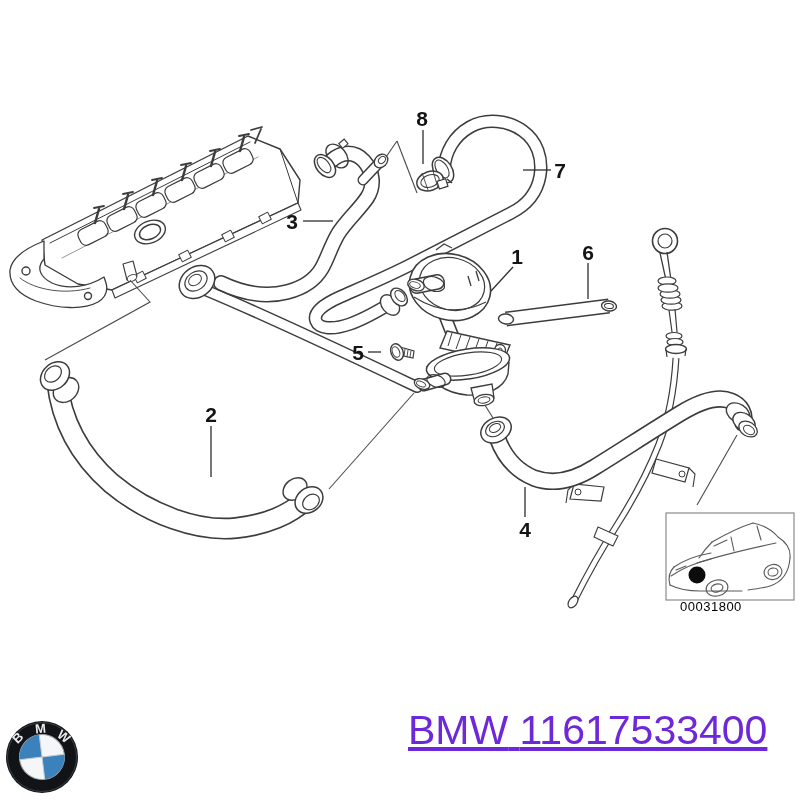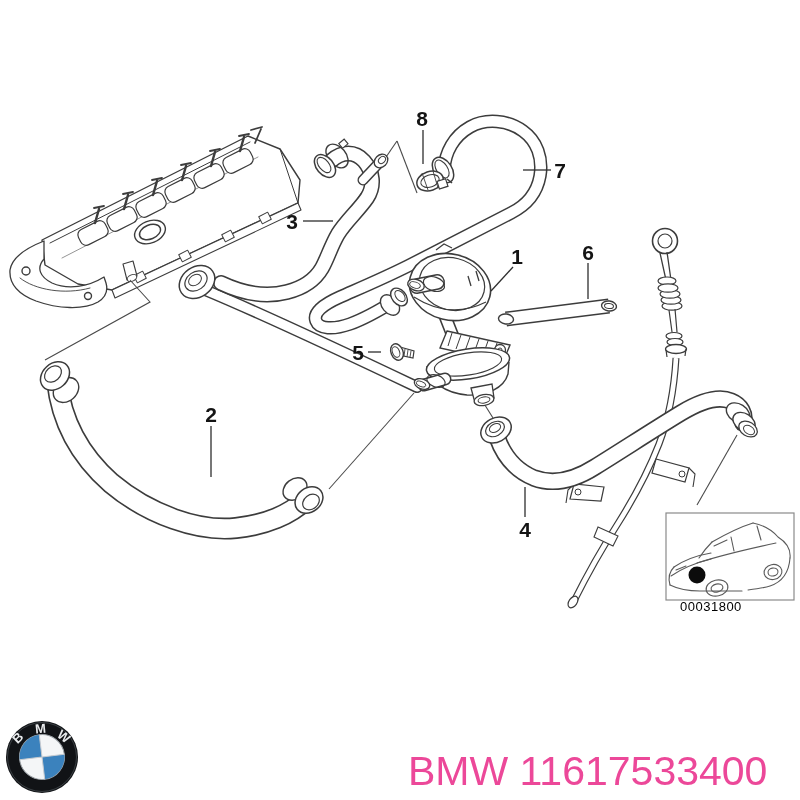--- a/index.html
+++ b/index.html
@@ -3,22 +3,22 @@
 <meta charset="utf-8">
 <style>
   html,body{margin:0;padding:0;background:#fff;}
   .canvas{position:relative;width:800px;height:800px;background:#ffffff;overflow:hidden;
           font-family:"Liberation Sans",sans-serif;}
   .art{position:absolute;left:0;top:0;}
   .callout{position:absolute;transform:translate(-50%,-50%);font-weight:bold;
            font-size:21px;color:#141414;line-height:1;}
   .img-number{position:absolute;left:680px;top:600px;font-size:13px;color:#000000;
               letter-spacing:0.5px;line-height:1;}
-  .footer-text{position:absolute;left:408px;top:751px;font-size:41px;color:#ec4899;
-               line-height:1;white-space:nowrap;}
+  .footer-text{position:absolute;left:408px;top:710px;font-size:41px;color:#6d28d9;
+               line-height:1;white-space:nowrap;text-decoration:underline;}
   .footer-text span{display:inline;}
 </style>
 </head>
 <body>
 
 <div class="canvas">
 
 <svg class="art" width="800" height="800" viewBox="0 0 800 800">
 
   <g stroke="#3c3c3c" stroke-width="1.4" fill="none" stroke-linejoin="round" stroke-linecap="round">

